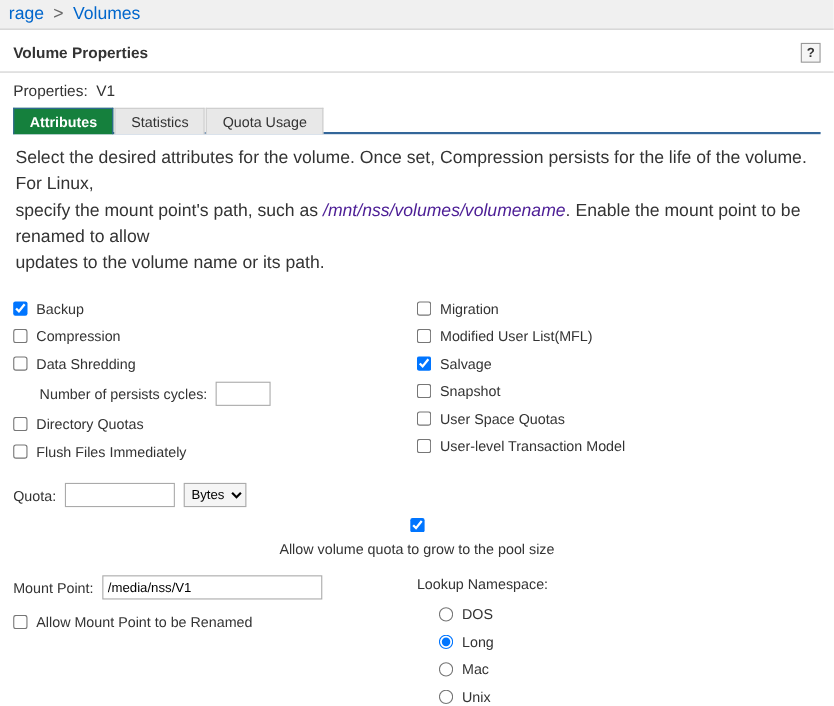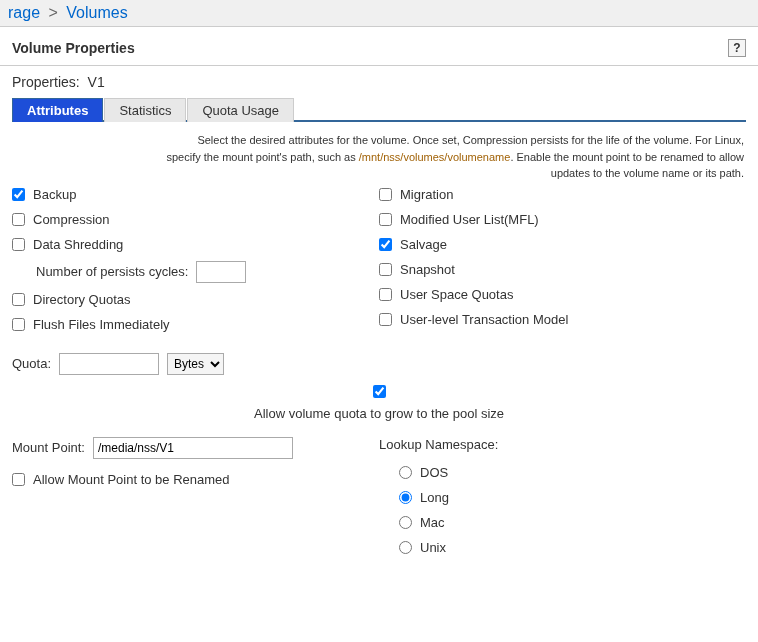--- a/index.html
+++ b/index.html
@@ -67,35 +67,36 @@
       cursor: pointer;
       border: 1px solid #ccc;
       border-bottom: none;
       background: #e8e8e8;
       color: #333;
       margin-right: 1px;
       position: relative;
       top: 2px;
     }
     .tab.active {
-      background: #1d4ed8;
+      background: #15803d;
       color: #fff;
       font-weight: bold;
       border-color: #336699;
     }
 
     .description-text {
-      font-size: 11px;
+      font-size: 16px;
       color: #333;
       line-height: 1.5;
+      margin-bottom: 16px;
       padding: 0 2px;
-      text-align: right;
     }
     .description-text .highlight {
-      color: #a16207;
+      color: #4c1d95;
+      font-style: italic;
     }
     .checkbox-item {
       display: flex;
       align-items: center;
       padding: 5px 0;
     }
     .checkbox-item input[type="checkbox"] {
       margin-right: 8px;
       cursor: pointer;
     }

